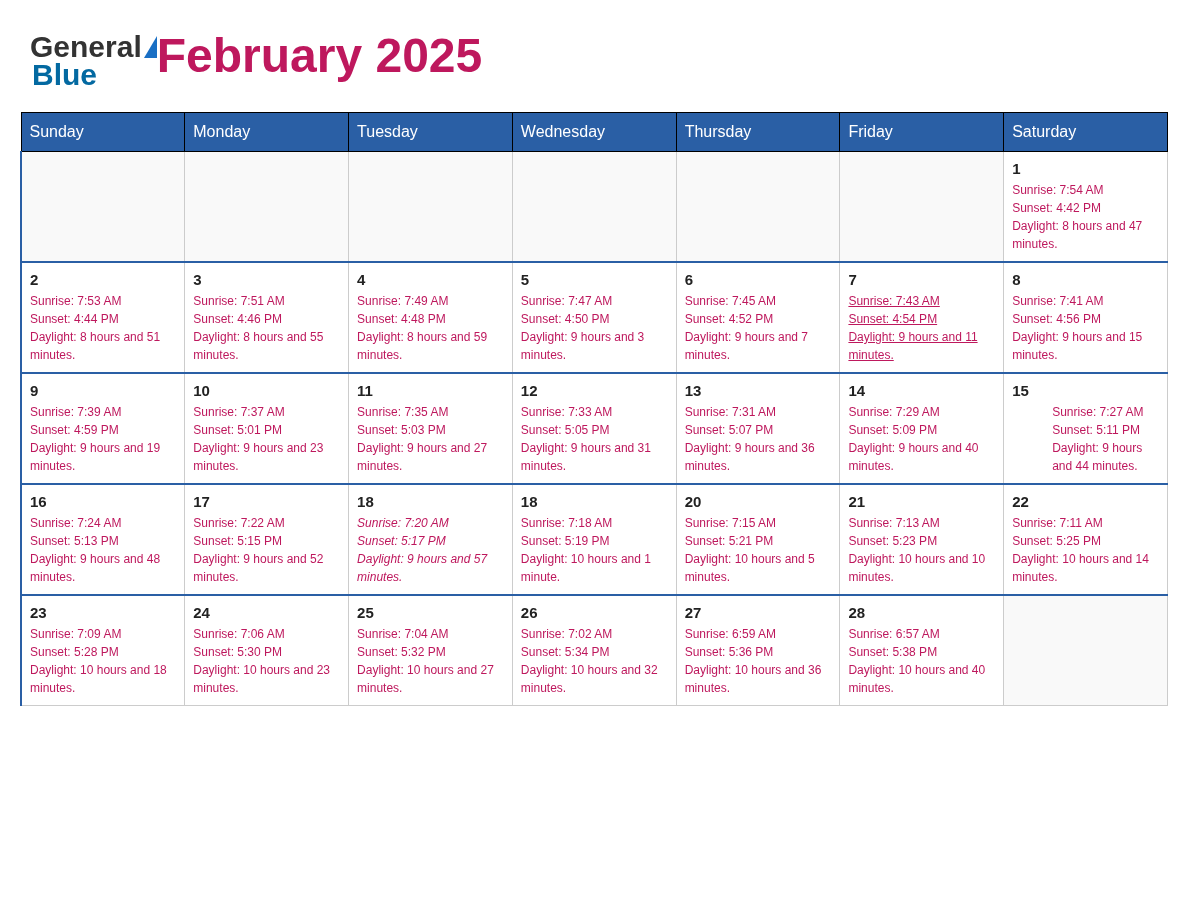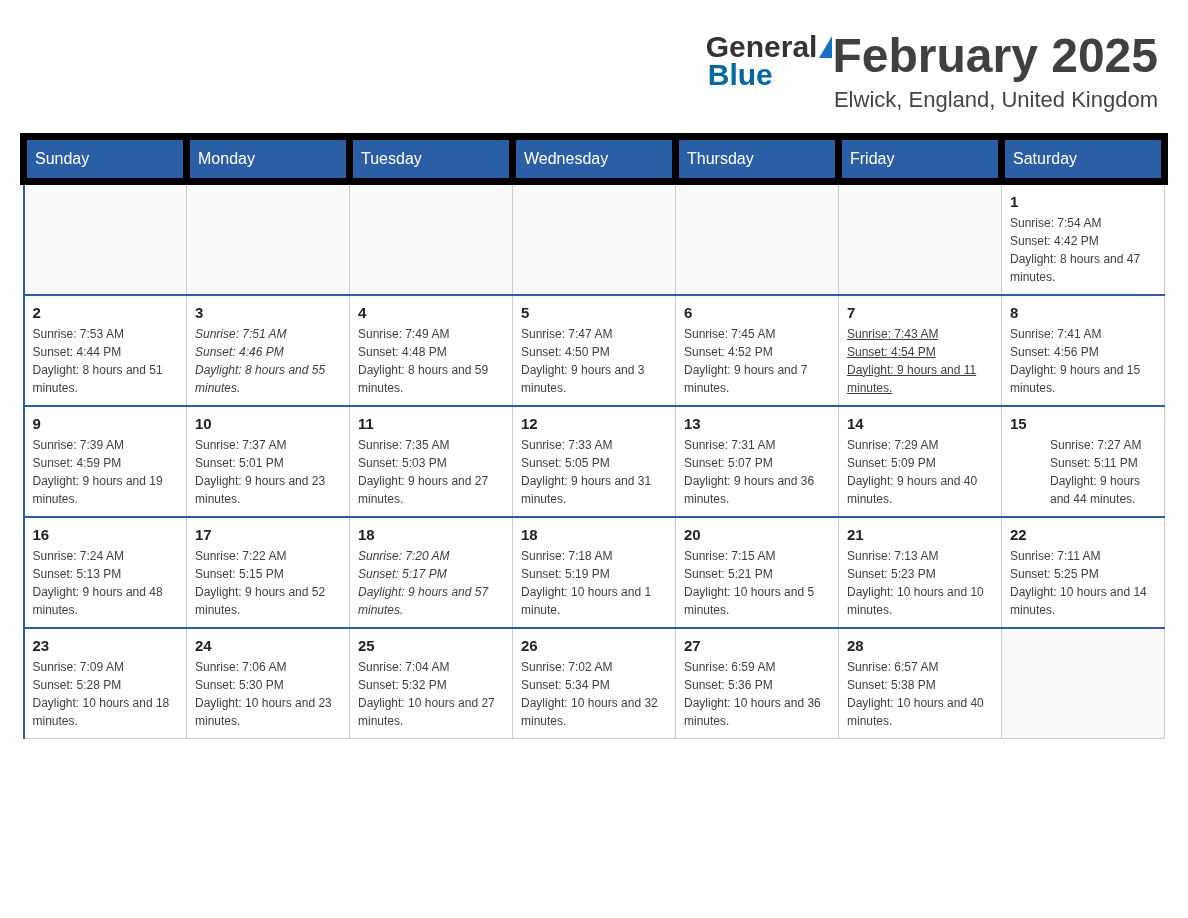--- a/index.html
+++ b/index.html
@@ -5,57 +5,57 @@
     * { box-sizing: border-box; margin: 0; padding: 0; }
     body {
       font-family: Arial, sans-serif;
       background: #fff;
       padding: 20px;
       width: 1188px;
       min-height: 918px;
     }
     .header-area {
       display: flex;
-      justify-content: flex-end;
+      justify-content: flex-start;
       align-items: flex-start;
       margin-bottom: 10px;
       padding: 10px 10px 10px 10px;
     }
     .logo {
       display: flex;
       flex-direction: column;
       align-items: flex-start;
     }
     .title-area {
       text-align: right;
     }
     .calendar-title {
       font-size: 48px;
       font-weight: bold;
-      color: #404040;
+      color: #be185d;
       line-height: 1.1;
     }
     .calendar-subtitle {
       font-size: 22px;
       color: #444;
       margin-top: 4px;
     }
     .calendar {
       width: 100%;
       border-collapse: collapse;
       border: 1px solid #ccc;
     }
     .calendar th {
       background-color: #2a5fa5;
       color: white;
       padding: 10px 8px;
       text-align: left;
       font-size: 16px;
       font-weight: normal;
-      border: 7px solid #000000;
+      border: 1px solid #000000;
     }
     .calendar td {
       vertical-align: top;
       border: 1px solid #ccc;
       padding: 8px;
       width: calc(100% / 7);
       min-height: 110px;
       font-size: 13px;
       color: #333;
     }
@@ -64,21 +64,21 @@
     }
     .day-number {
       font-size: 15px;
       font-weight: bold;
       color: #222;
       display: block;
       margin-bottom: 4px;
     }
     .day-info {
       font-size: 12px;
-      color: #404040;
+      color: #be185d;
       line-height: 1.5;
     }
     .empty-cell {
       background: #f9f9f9;
     }
     .week-row td {
       border-top: 2px solid #2a5fa5;
     }
     .logo-wrapper {
       display: flex;
@@ -101,21 +101,20 @@
 <div class="header-area">
   <div class="logo">
     <div class="logo-wrapper">
       <span style="font-size:30px;font-weight:bold;color:#333;">General</span>
       <span class="logo-triangle"></span>
     </div>
     <span style="font-size:30px;font-weight:bold;color:#0369a1;margin-top:-6px;padding-left:2px;">Blue</span>
   </div>
   <div class="title-area">
     <div class="calendar-title">February 2025</div>
-    <div class="calendar-subtitle">Elwick, England, United Kingdom</div>
   </div>
 </div>
 
 <table class="calendar">
   <thead>
     <tr>
     <th>Sunday</th>
         <th>Monday</th>
         <th>Tuesday</th>
         <th>Wednesday</th>
@@ -141,21 +140,21 @@
       </tr>
       <tr class="week-row">
         <td>
           <span class="day-number">2</span>
           <div class="day-info" style="white-space: pre-line;">Sunrise: 7:53 AM
 Sunset: 4:44 PM
 Daylight: 8 hours and 51 minutes.</div>
         </td>
         <td>
           <span class="day-number">3</span>
-          <div class="day-info" style="white-space: pre-line; font-style: italic;">Sunrise: 7:51 AM
+          <div class="day-info" style="white-space: pre-line;">Sunrise: 7:51 AM
 Sunset: 4:46 PM
 Daylight: 8 hours and 55 minutes.</div>
         </td>
         <td>
           <span class="day-number">4</span>
           <div class="day-info" style="white-space: pre-line;">Sunrise: 7:49 AM
 Sunset: 4:48 PM
 Daylight: 8 hours and 59 minutes.</div>
         </td>
         <td>

